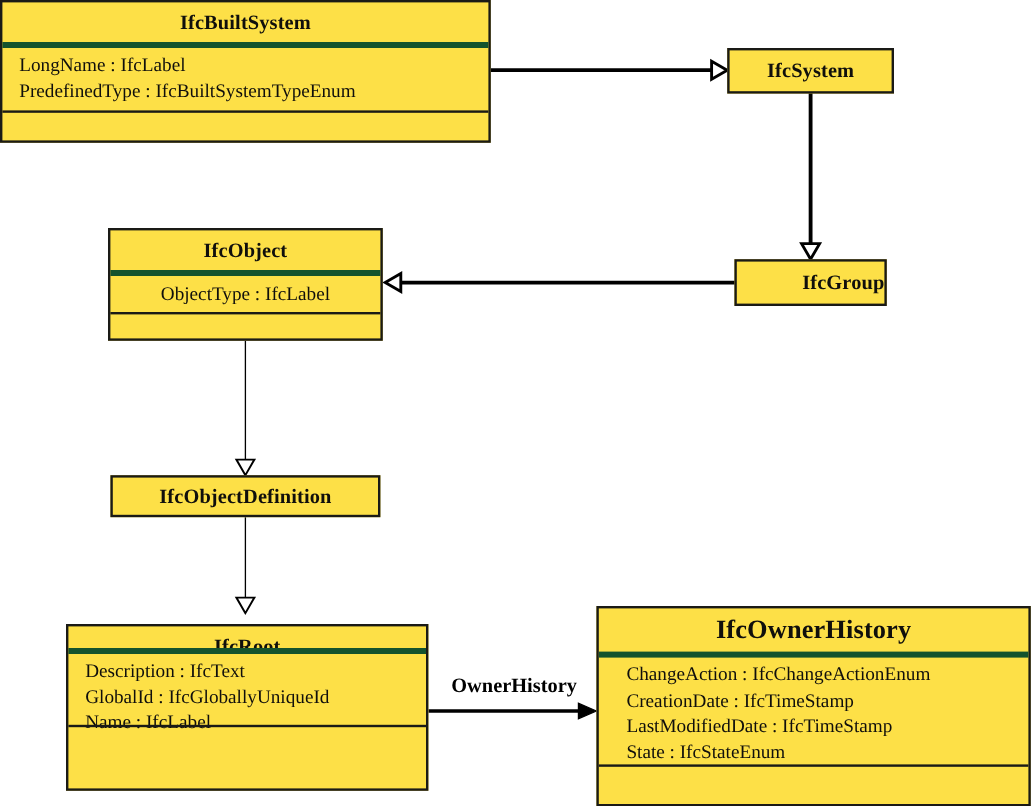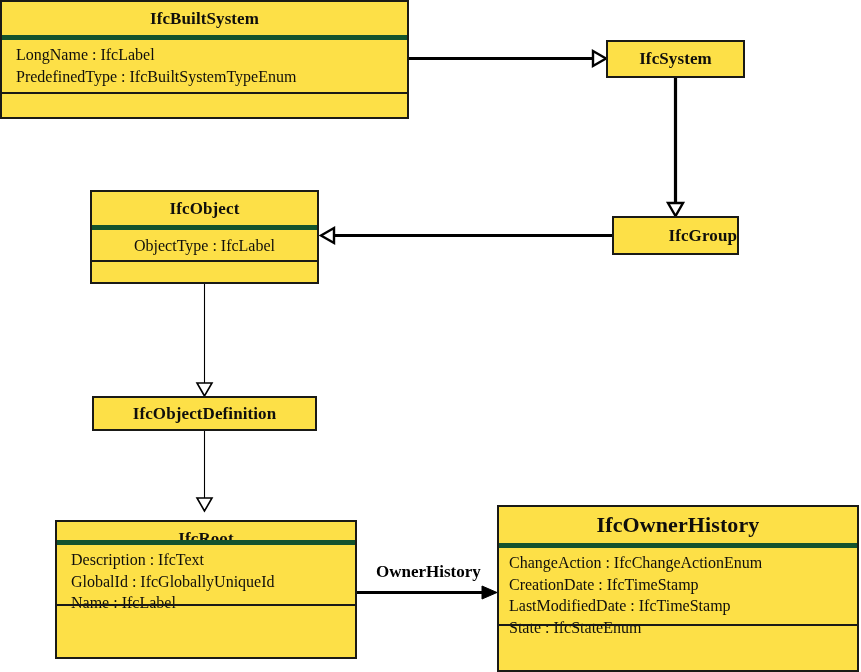--- a/index.html
+++ b/index.html
@@ -143,21 +143,21 @@
     <div class="class-attrs" style="height:64px; font-size:16px;">
       <div class="attr-line">Description : IfcText</div>
       <div class="attr-line">GlobalId : IfcGloballyUniqueId</div>
       <div class="attr-line">Name : IfcLabel</div>
     </div>
     <div class="class-ops"></div>
   </div>
 
   <div class="uml-class" style="left:497px; top:505px; width:362px; height:167px;">
     <div class="class-title" style="height:36px; line-height:36px; font-size:22px;">IfcOwnerHistory</div>
-    <div class="class-attrs" style="height:81px; font-size:16px; padding-left:10px;">
+    <div class="class-attrs" style="height:94px; font-size:16px; padding-left:23px;">
       <div class="attr-line">ChangeAction : IfcChangeActionEnum</div>
       <div class="attr-line">CreationDate : IfcTimeStamp</div>
       <div class="attr-line">LastModifiedDate : IfcTimeStamp</div>
       <div class="attr-line">State : IfcStateEnum</div>
     </div>
     <div class="class-ops"></div>
   </div>
 
   <div class="edge-label" style="left:376px; top:562px; font-size:17px;">OwnerHistory</div>
 

